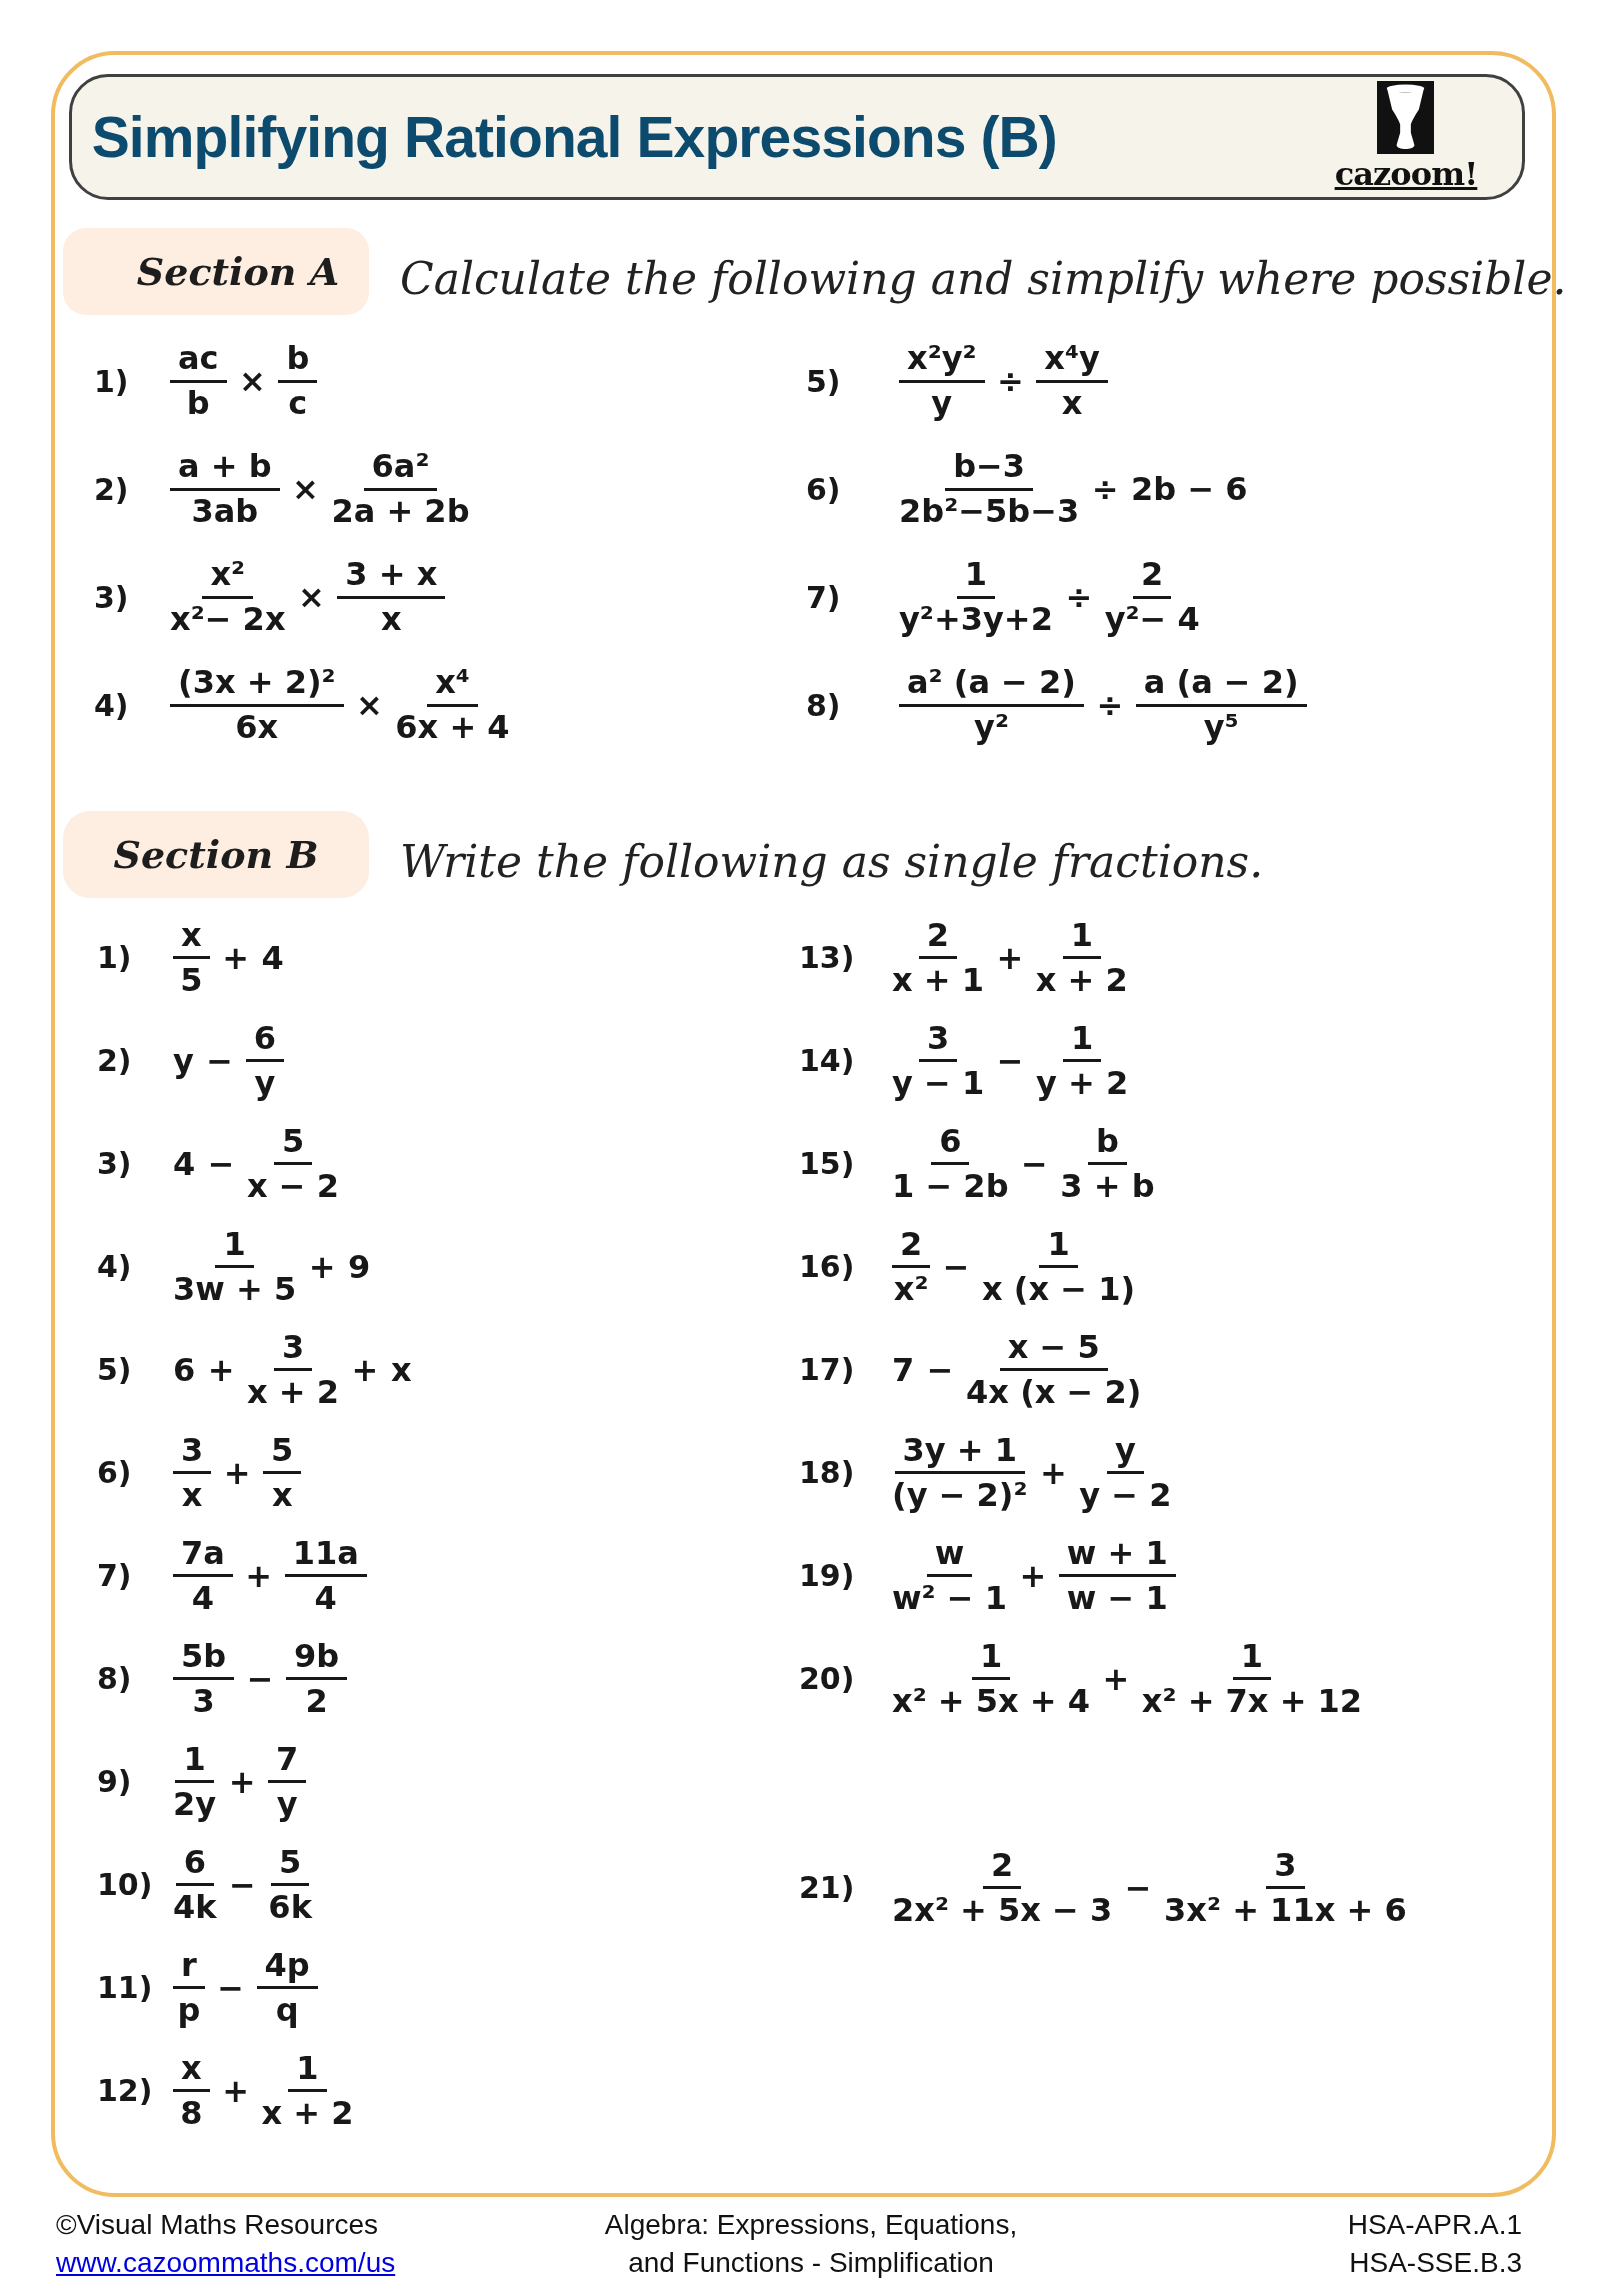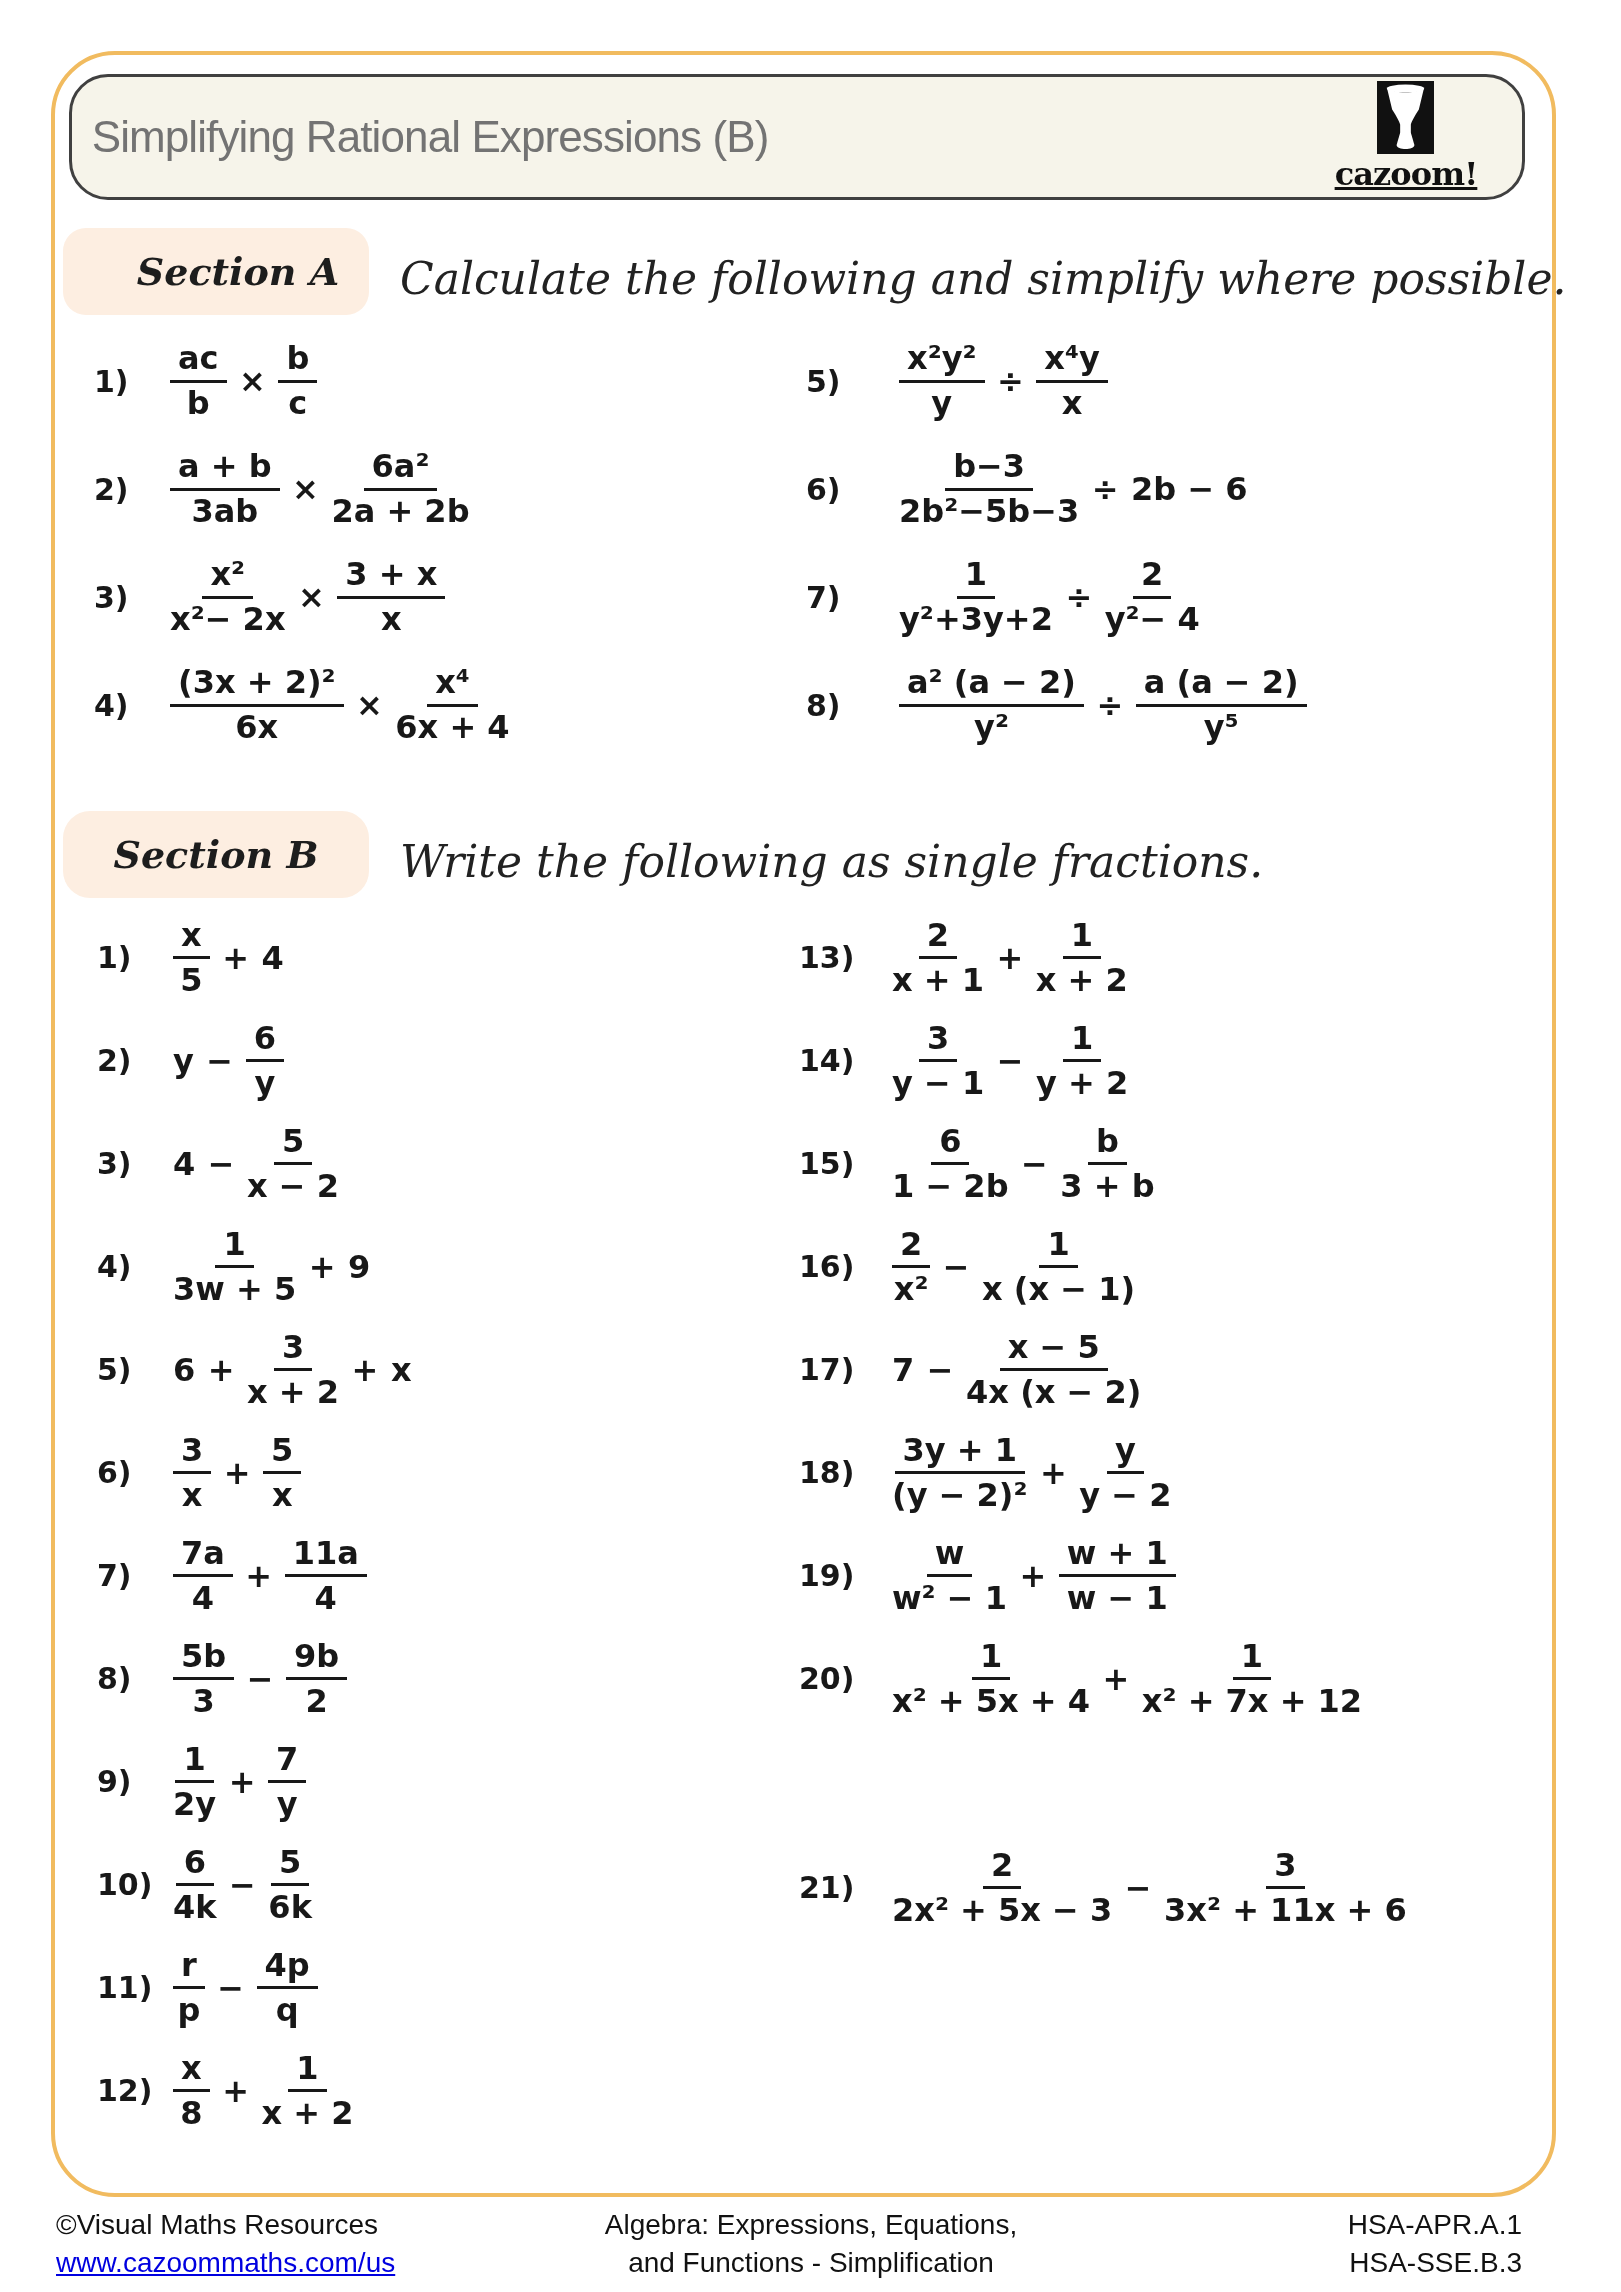--- a/index.html
+++ b/index.html
@@ -14,21 +14,21 @@
     border:4.5px solid #f1bb5f; border-radius:64px; background:transparent;
   }
   
   .title-box {
     position:absolute; left:69px; top:74px; width:1456px; height:126px;
     background:#f6f4ea; border:3.6px solid #404040; border-radius:39px;
     display:flex; align-items:center; padding:0 25px 0 19.7px;
   }
   .title-box h1 {
     flex:1; font-family:"Liberation Sans", sans-serif;
-    font-size:44px; font-weight:normal; color:#737373; letter-spacing:-0.9px;
+    font-size:57px; font-weight:bold; color:#0c4a6e; letter-spacing:-0.9px;
   }
   .logo { display:flex; flex-direction:column; align-items:center; margin-right:19.7px; }
   .logo-icon { width:57px; height:73px; line-height:0; }
   .logo-text {
     font-family:"DejaVu Serif", serif; font-weight:bold;
     font-size:32px; letter-spacing:-0.9px; color:#111; margin-top:1.8px;text-decoration:underline;
   }
   
   .sec-label {
     position:absolute; left:63px; width:306px; height:87px;

